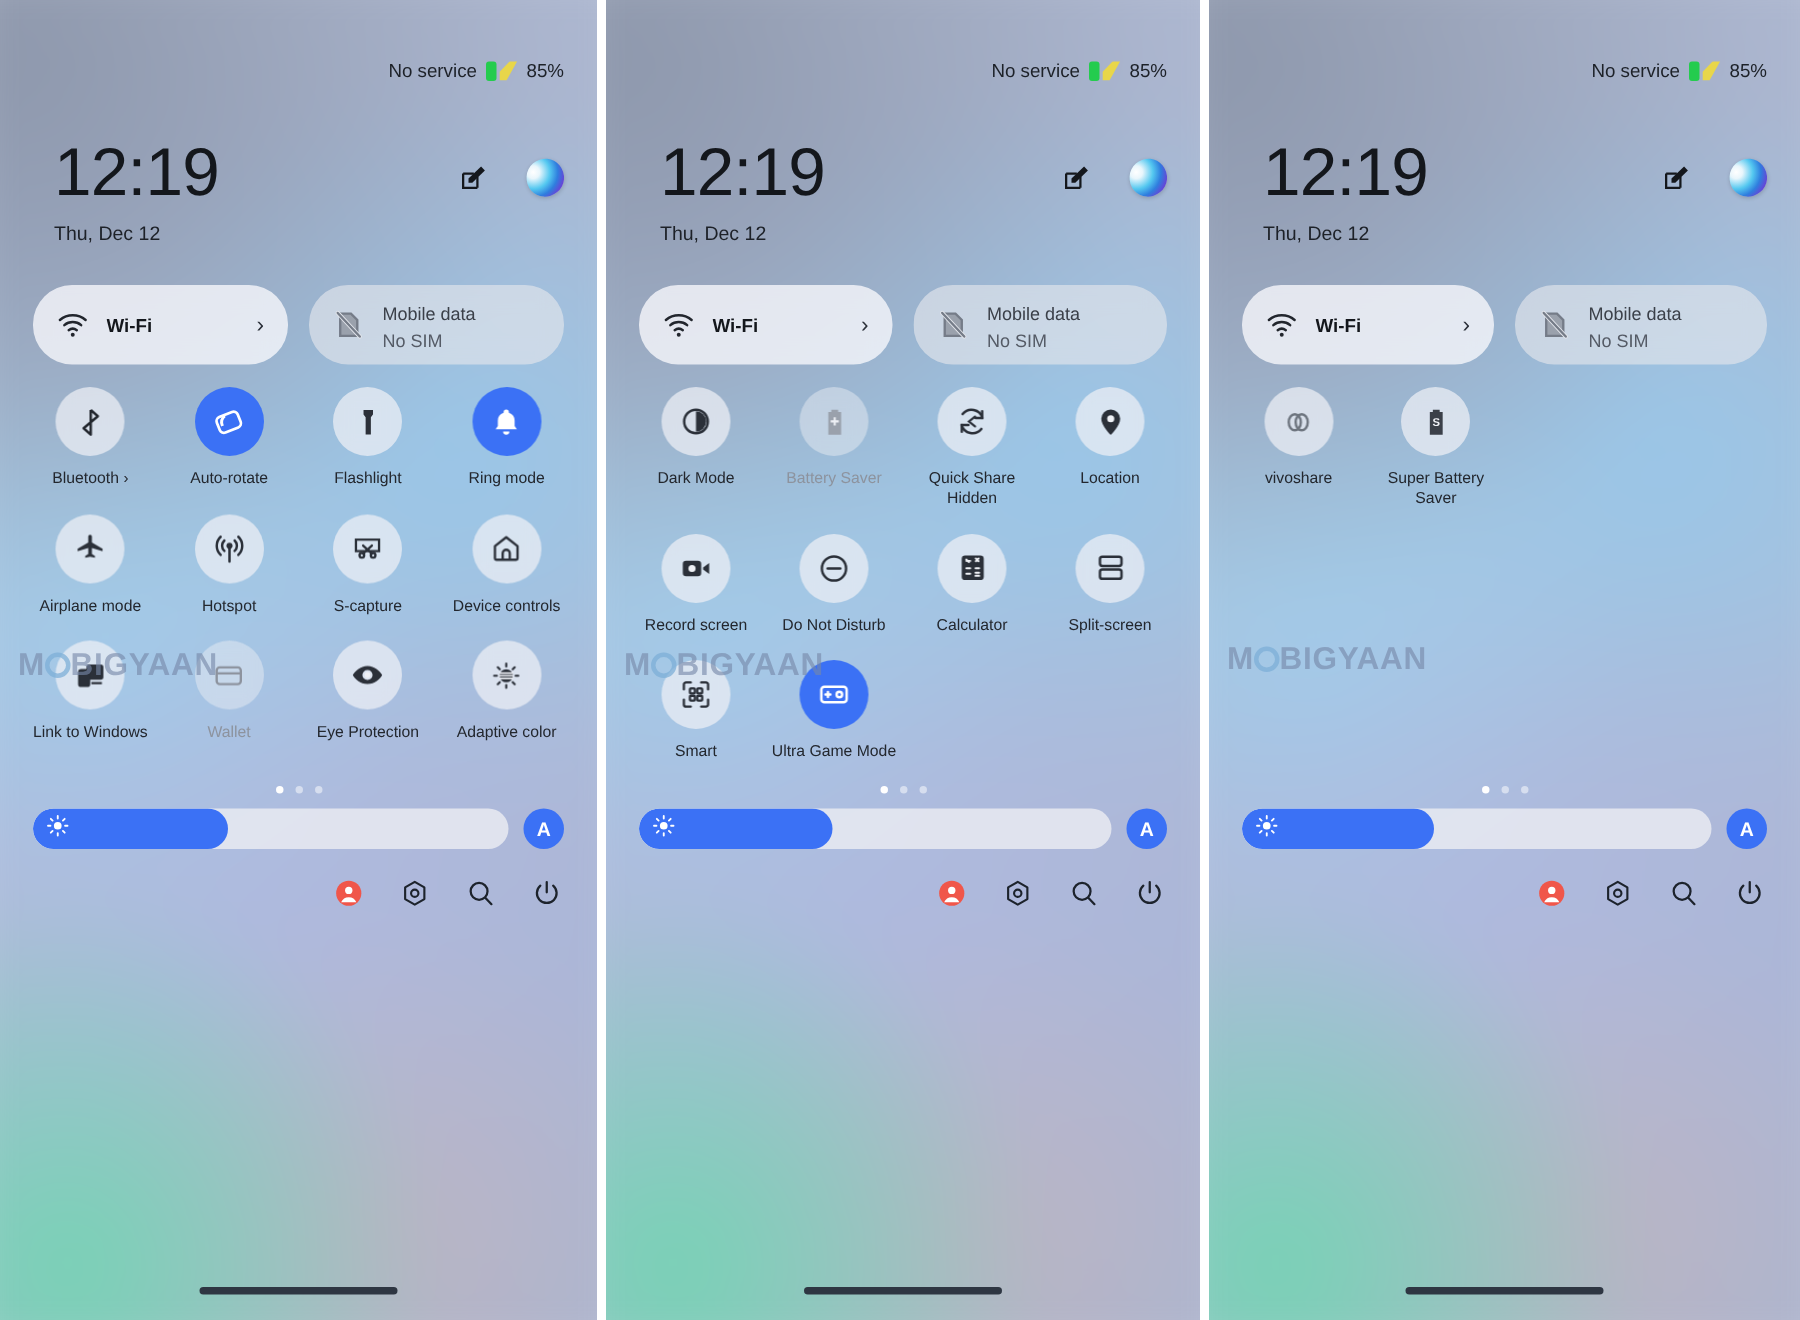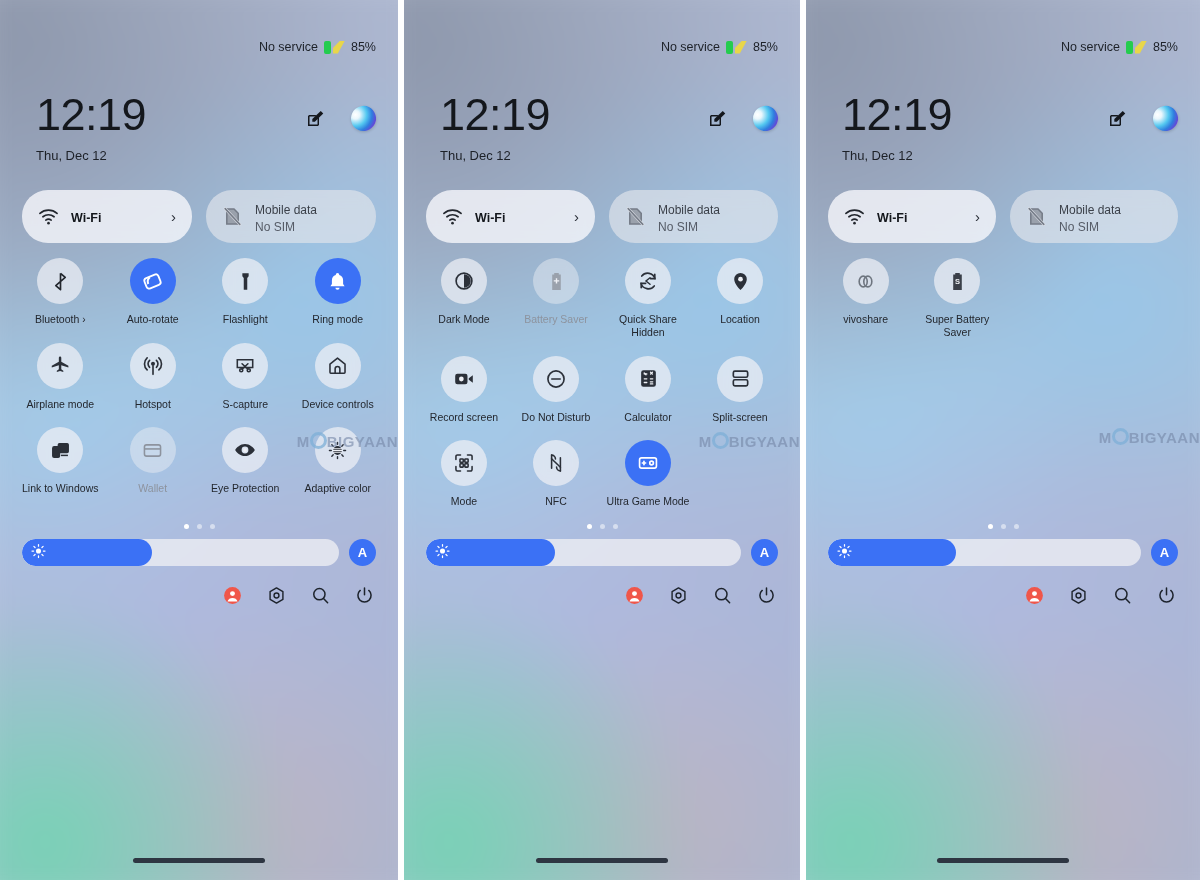--- a/index.html
+++ b/index.html
@@ -135,22 +135,22 @@
   .tile .tlabel {
     margin-top: 9px; font-size: 10.5px; color: #23272e;
     text-align: center; line-height: 1.28; max-width: 88px;
   }
   .tile.dim .tlabel { color: #8d939e; }
   .tile .tlabel .chevmini { font-size: 10px; margin-left: 3px; }
   .tile svg { display: block; }
 
   
   .watermark {
-    position: absolute; left: 12px; right: 0; text-align: right;
-    font-size: 15px; font-weight: 700; letter-spacing: 0.5px;
+    position: absolute; left: 12px; right: 0; text-align: left;
+    font-size: 21px; font-weight: 700; letter-spacing: 0.5px;
     color: rgba(118,136,168,0.62);
     pointer-events: none;
   }
   .watermark .o-ring {
     display: inline-block; width: 17px; height: 17px; border-radius: 50%;
     border: 3px solid rgba(125,175,215,0.75);
     vertical-align: -2px; margin: 0 0px;
   }
   .wm-p1 { top: 432px; }
   .wm-p2 { top: 432px; }
@@ -595,33 +595,21 @@
               <path d="M3.2 8.2V4.8a1.6 1.6 0 0 1 1.6-1.6h3.4"></path>
               <path d="M20.8 8.2V4.8a1.6 1.6 0 0 0-1.6-1.6h-3.4"></path>
               <path d="M3.2 15.8v3.4a1.6 1.6 0 0 0 1.6 1.6h3.4"></path>
               <path d="M20.8 15.8v3.4a1.6 1.6 0 0 1-1.6 1.6h-3.4"></path>
               <rect x="7.6" y="7.6" width="3.6" height="3.6" rx="0.7"></rect>
               <rect x="12.9" y="7.6" width="3.6" height="3.6" rx="0.7"></rect>
               <rect x="7.6" y="12.9" width="3.6" height="3.6" rx="0.7"></rect>
               <rect x="12.9" y="12.9" width="3.6" height="3.6" rx="0.7"></rect>
             </svg>
           </span>
-          <span class="tlabel">Mode</span>
-        </div>
-        <div class="tile">
-          <span class="bubble">
-            <svg viewBox="0 0 24 24" width="22" height="22" fill="none" stroke="#2b3039" stroke-width="1.7" stroke-linecap="round">
-              <path d="M7.2 3.4v14.2"></path>
-                <path d="M16.8 20.6V6.4"></path>
-              <path d="M7.2 7.4 L16.8 16.6"></path>
-              <path d="M7.2 3.4a4.2 4.2 0 0 1 4.2 4.2"></path>
-              <path d="M16.8 20.6a4.2 4.2 0 0 1-4.2-4.2"></path>
-            </svg>
-          </span>
-          <span class="tlabel">NFC</span>
+          <span class="tlabel">Smart</span>
         </div>
         <div class="tile on">
           <span class="bubble">
             <svg viewBox="0 0 24 24" width="22" height="22" fill="none" stroke="#ffffff" stroke-width="1.8">
               <rect x="2.8" y="6.4" width="18.4" height="11.2" rx="2.2"></rect>
               <path d="M7.6 10.2v3.6M5.8 12h3.6" stroke-linecap="round"></path>
               <circle cx="15.9" cy="12" r="2.0"></circle>
             </svg>
           </span>
           <span class="tlabel">Ultra Game Mode</span>

